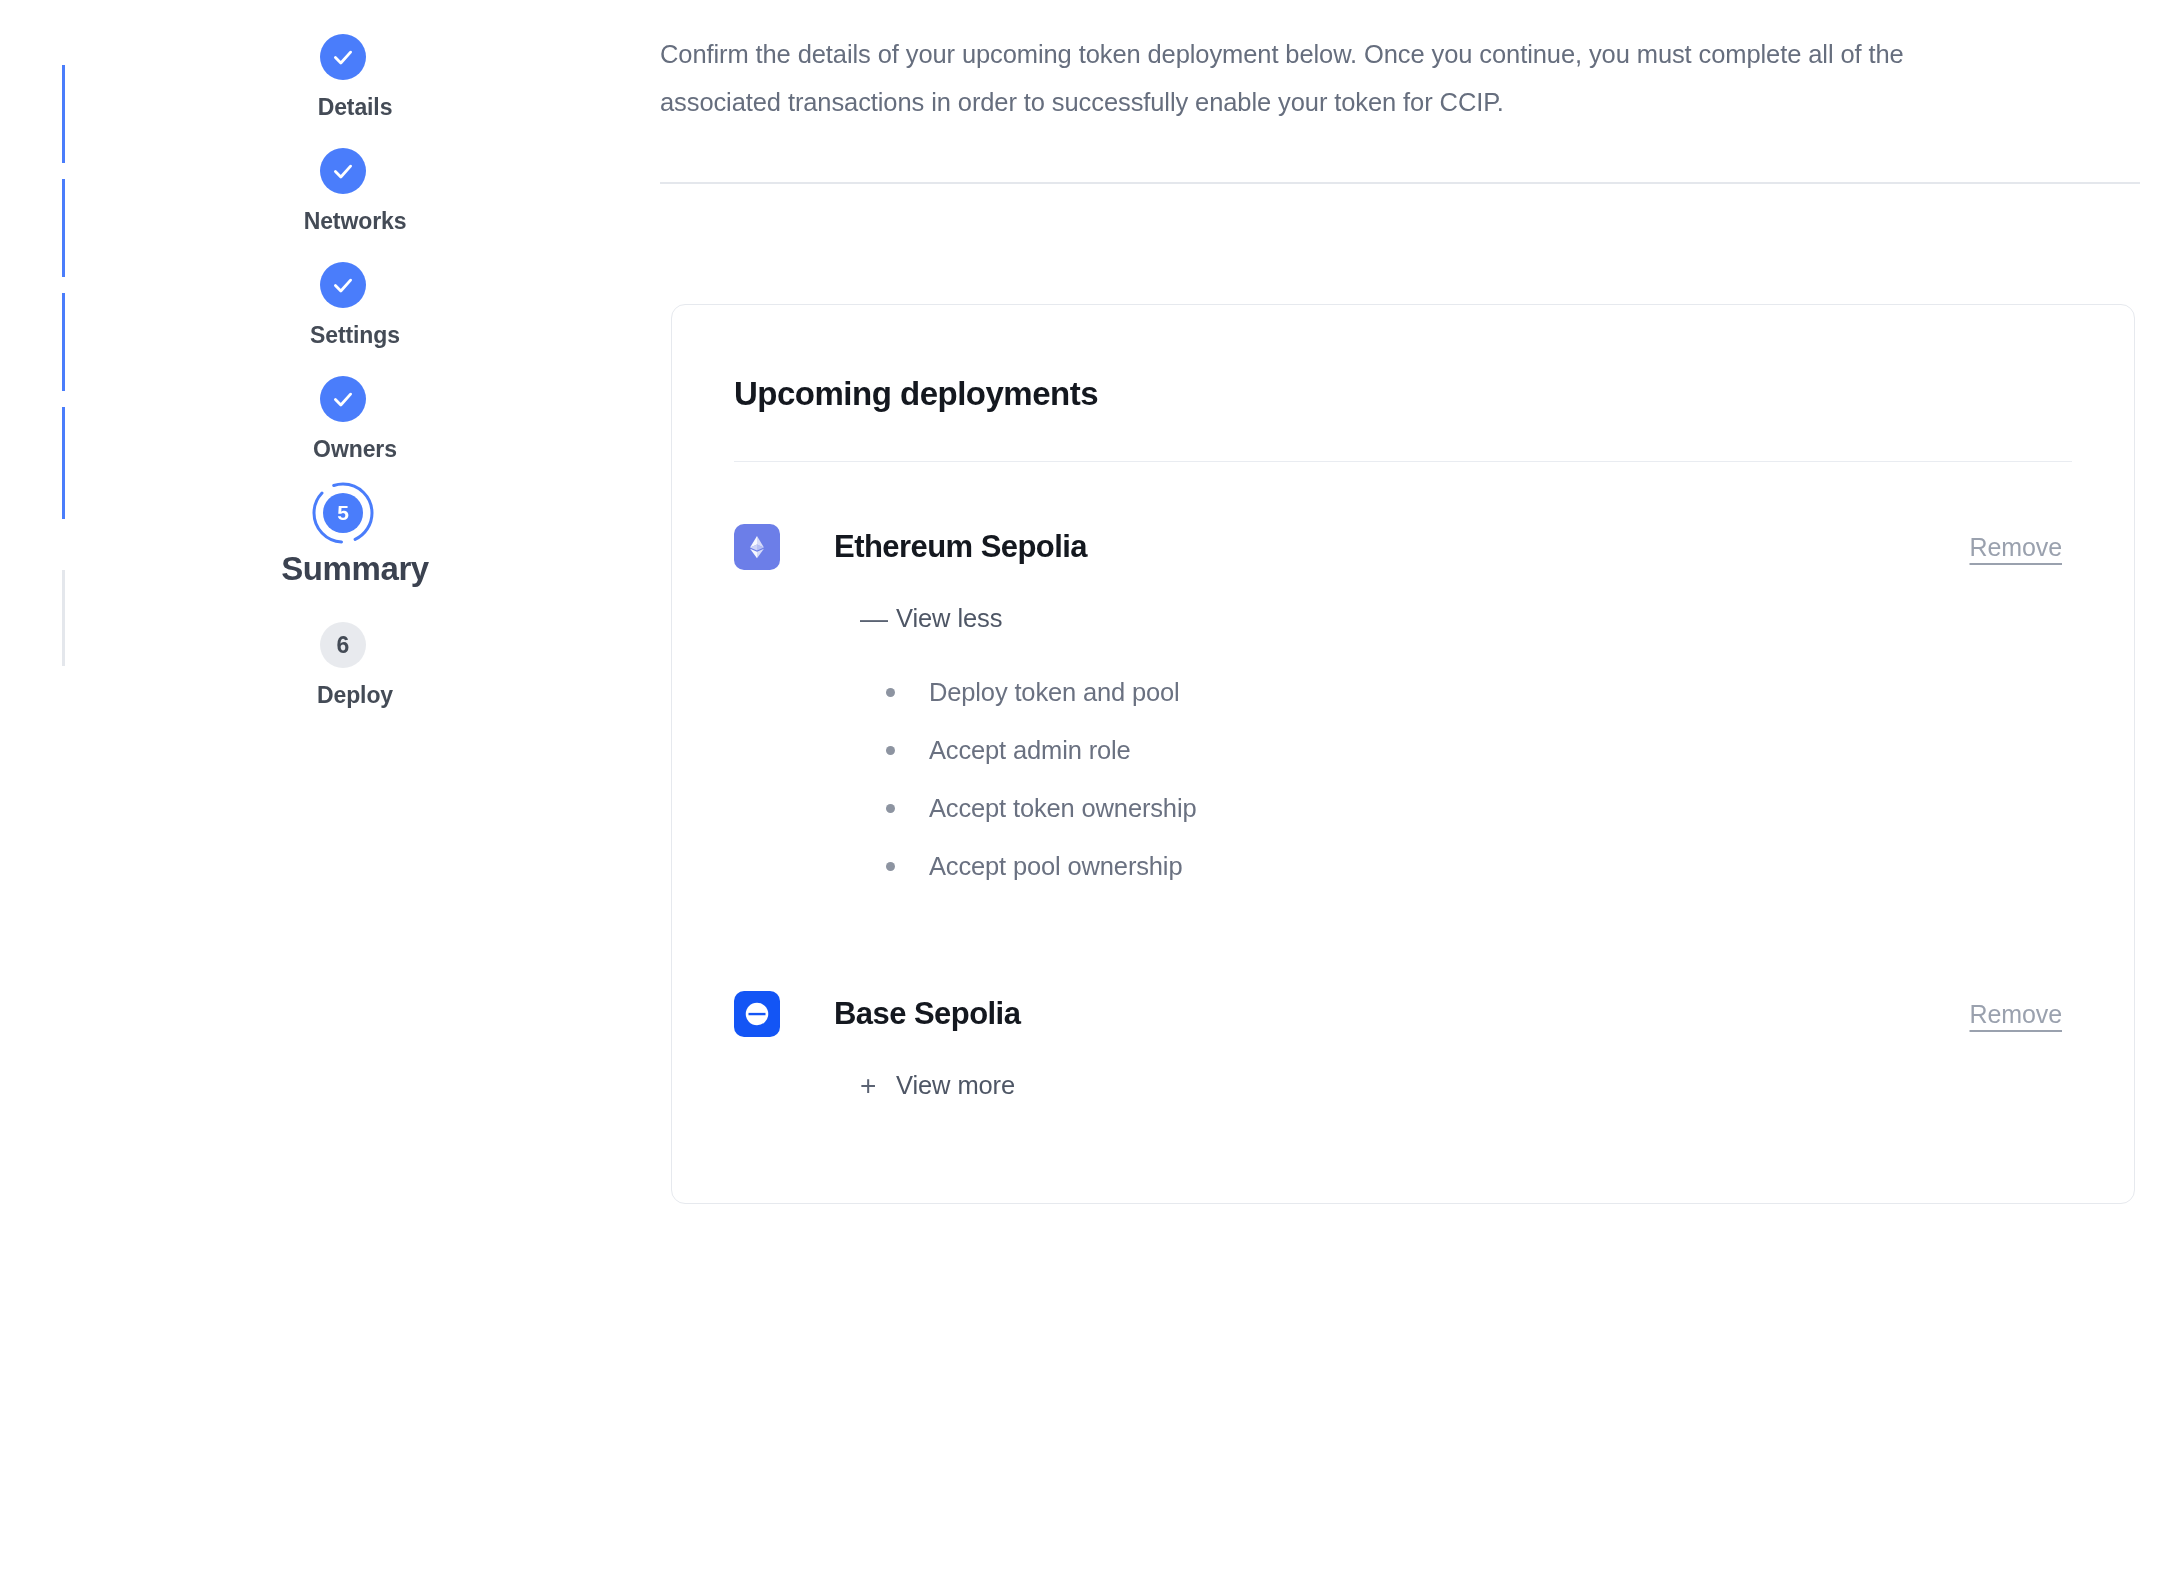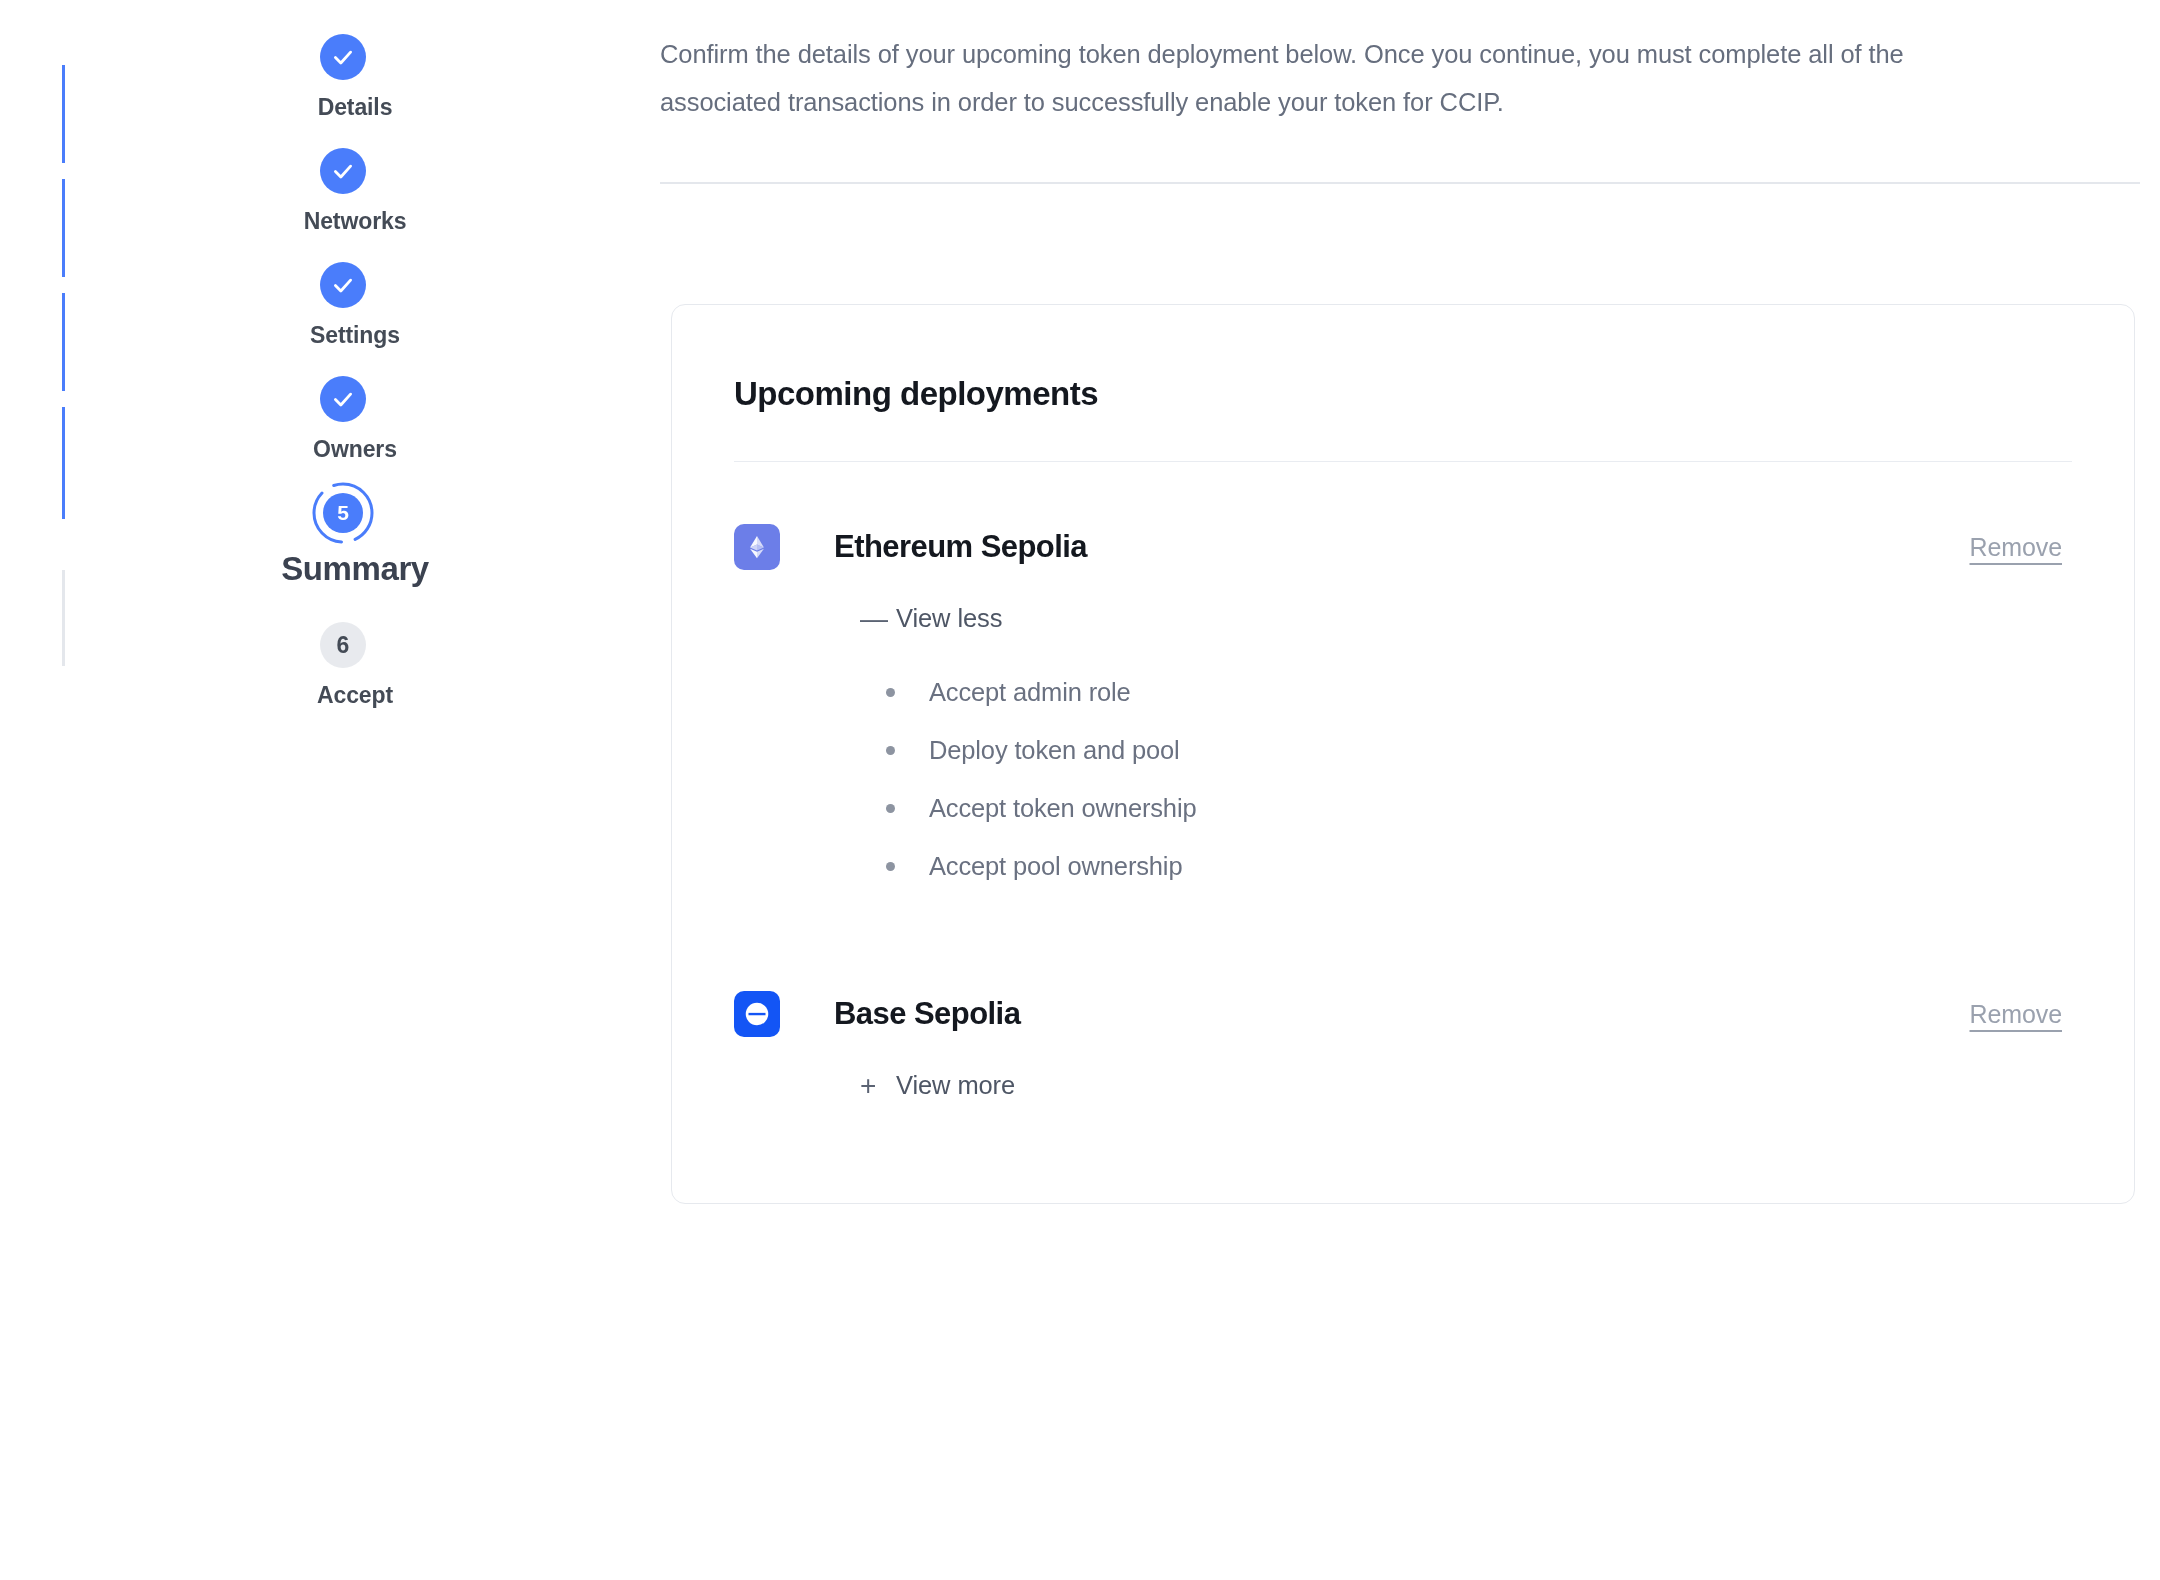--- a/index.html
+++ b/index.html
@@ -300,21 +300,21 @@
           <div class="circle active">5</div>
         </div>
       </div>
       <span class="step-label current">Summary</span>
     </div>
 
     <div class="step">
       <div class="step-marker">
         <div class="circle pending">6</div>
       </div>
-      <span class="step-label muted">Accept</span>
+      <span class="step-label muted">Deploy</span>
     </div>
 
   </nav>
 
   <main class="main">
 
 
     <p class="page-desc">Confirm the details of your upcoming token deployment below. Once you continue, you must complete all of the associated transactions in order to successfully enable your token for CCIP.</p>
 
     <div class="hr-top"></div>
@@ -342,25 +342,25 @@
         </div>
 
         <div class="toggle-row">
           <span class="toggle-sign">—</span>
           <span class="toggle-text">View less</span>
         </div>
 
         <ul class="task-list">
           <li>
             <span class="bullet"></span>
-            <span>Accept admin role</span>
+            <span>Deploy token and pool</span>
           </li>
           <li>
             <span class="bullet"></span>
-            <span>Deploy token and pool</span>
+            <span>Accept admin role</span>
           </li>
           <li>
             <span class="bullet"></span>
             <span>Accept token ownership</span>
           </li>
           <li>
             <span class="bullet"></span>
             <span>Accept pool ownership</span>
           </li>
         </ul>

